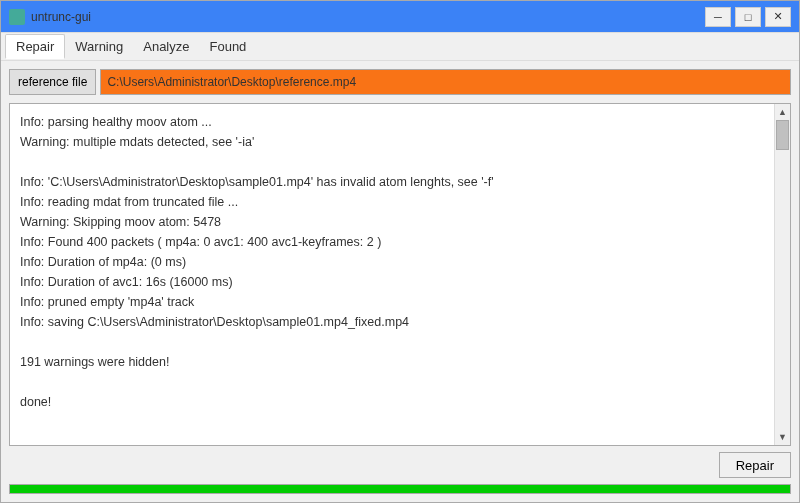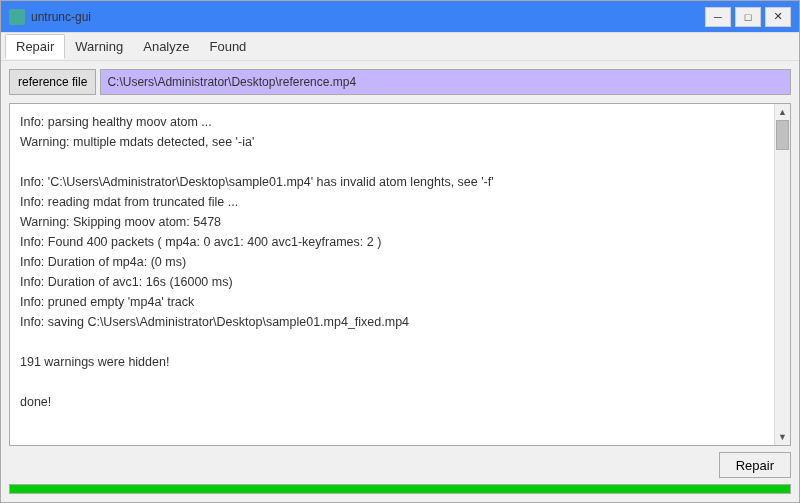--- a/index.html
+++ b/index.html
@@ -117,21 +117,21 @@
       white-space: nowrap;
       height: 26px;
       display: flex;
       align-items: center;
     }
 
     .file-input {
       flex: 1;
       height: 26px;
       border: 1px solid #aaa;
-      background: #c4b5fd;
+      background: #f97316;
       padding: 2px 6px;
       font-size: 12px;
       font-family: inherit;
       color: #333;
       outline: none;
     }
 
     
     .output-container {
       flex: 1;

